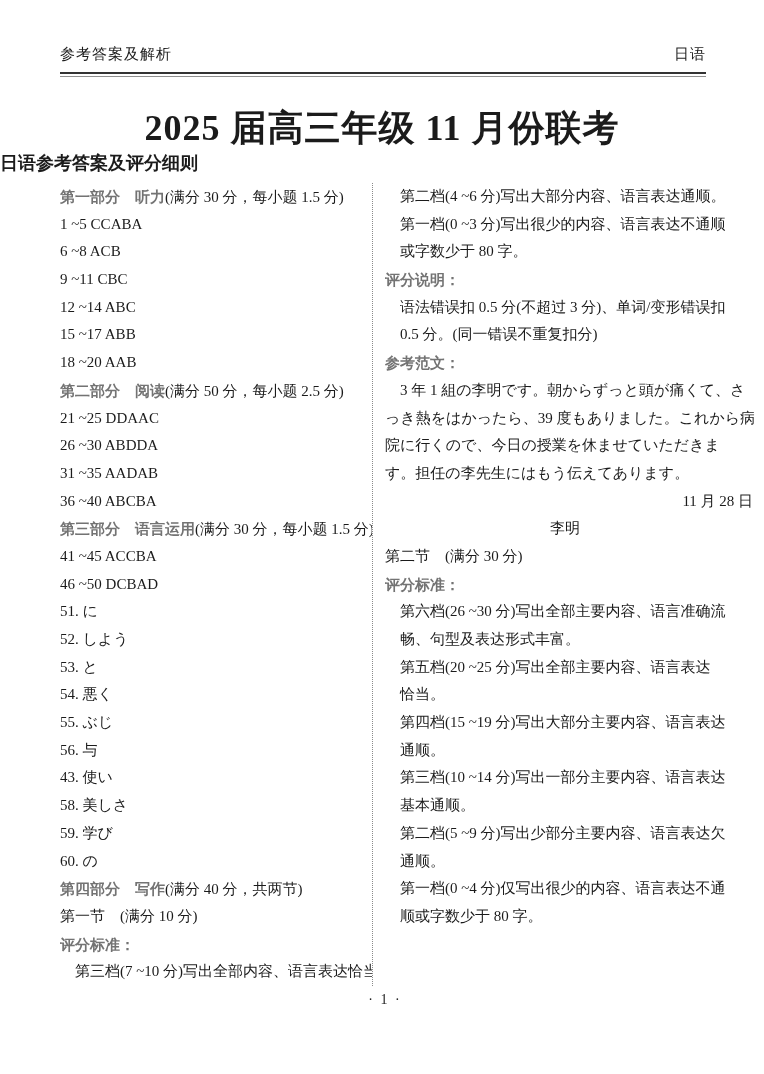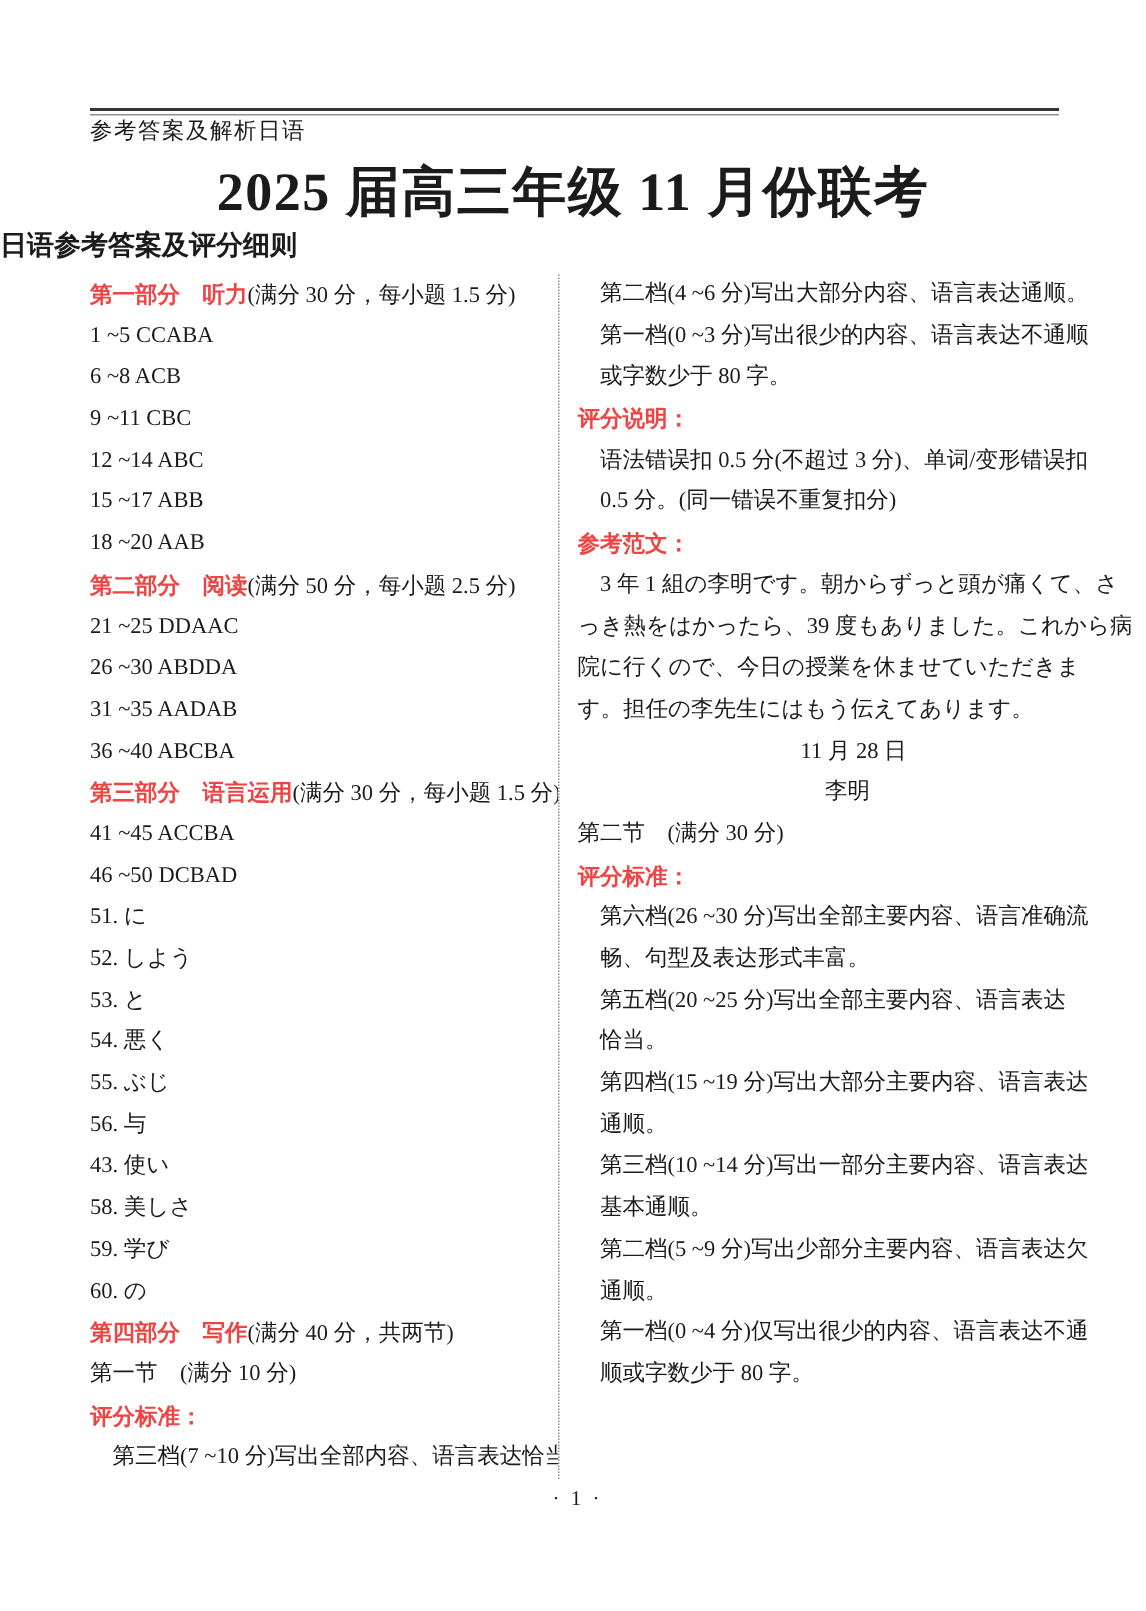--- a/index.html
+++ b/index.html
@@ -12,23 +12,23 @@
     font-family: "Liberation Serif", "DejaVu Serif", serif;
     color: #1b1b1b;
     overflow: hidden;
   }
   .running-header {
     position: absolute;
     left: 60px;
     right: 58px;
     top: 45px;
     display: flex;
+    justify-content: space-between;
     font-size: 15px;
     letter-spacing: 1px;
-    margin-top: 33px;
   }
   .double-rule {
     position: absolute;
     left: 60px;
     right: 58px;
     top: 72px;
     height: 2px;
     border-top: 2px solid #333333;
     border-bottom: 1px solid #8f8f8f;
   }
@@ -72,24 +72,24 @@
   }
   .line {
     height: 27.7px;
     line-height: 27.7px;
     white-space: nowrap;
     overflow: hidden;
   }
   .line .seg-b {
     font-family: "Liberation Sans", "DejaVu Sans", sans-serif;
     font-weight: 700;
-    color: #ef4444;
+    color: #737373;
   }
   .line.indent { padding-left: 15px; }
-  .line.right { text-align: center; padding-right: 2px; }
+  .line.right { text-align: right; padding-right: 2px; }
   .line.rightpad { text-align: center; padding-right: 10px; }
   .page-number {
     position: absolute;
     top: 992px;
     left: 60px;
     right: 54px;
     text-align: center;
     font-size: 14px;
     letter-spacing: 2px;
   }

